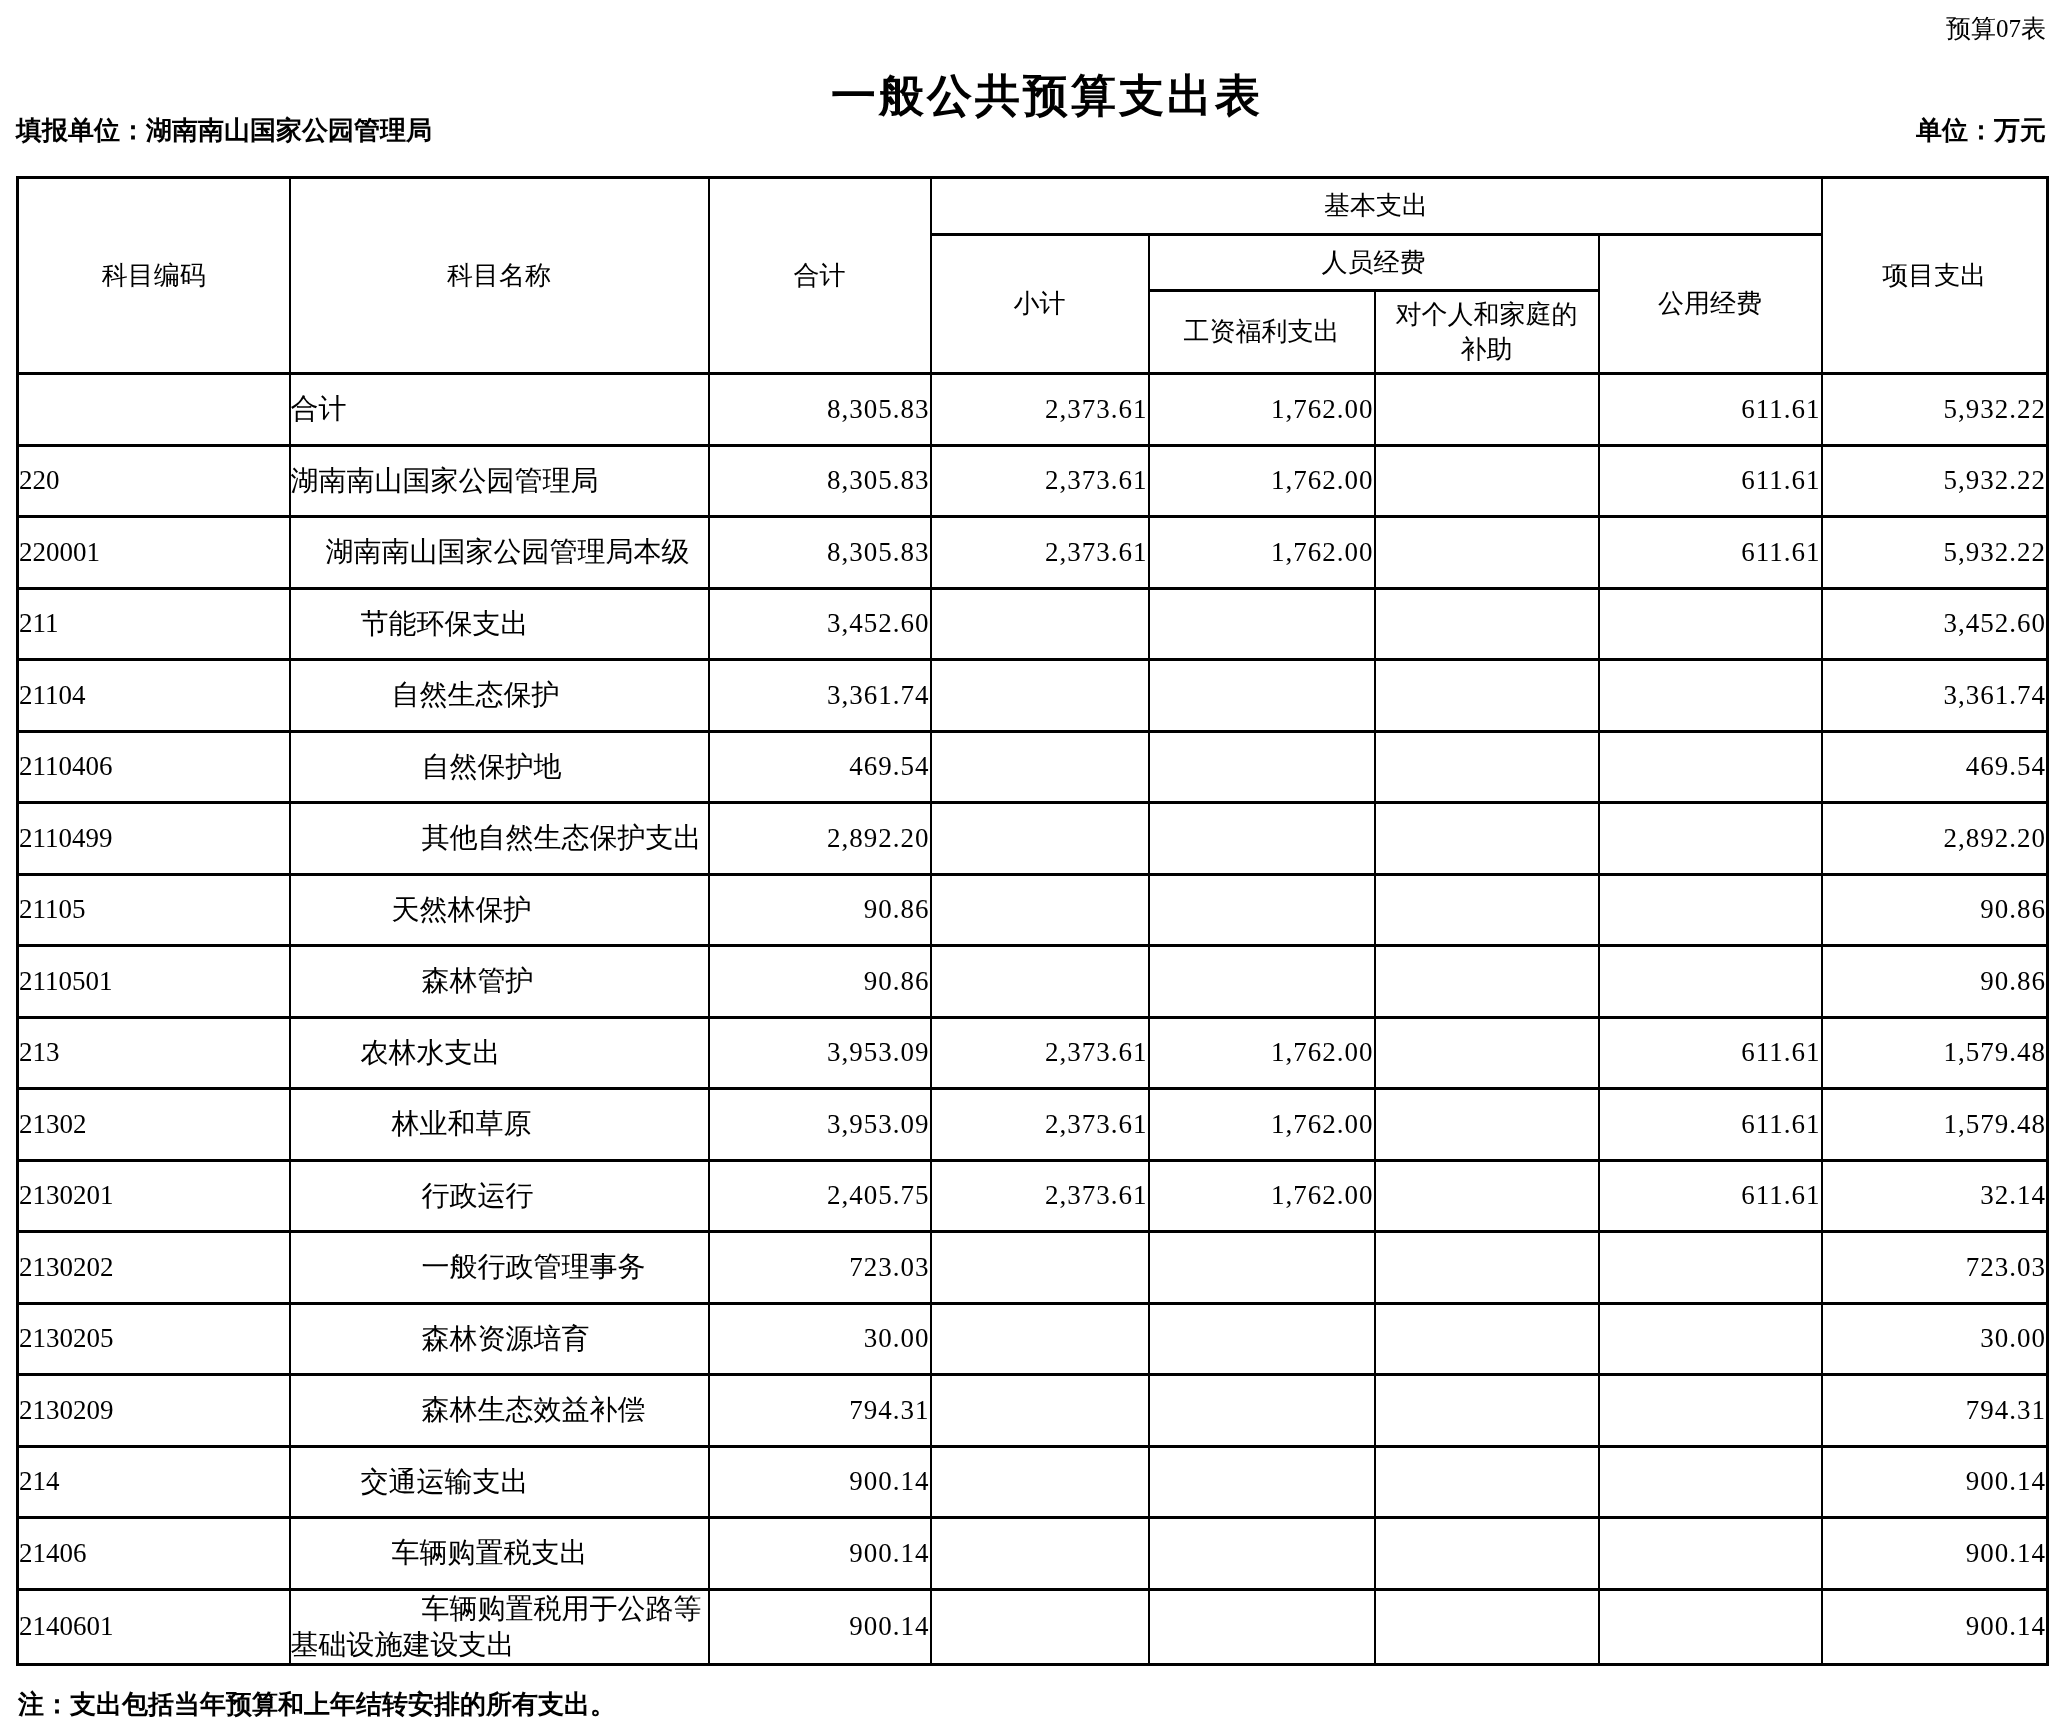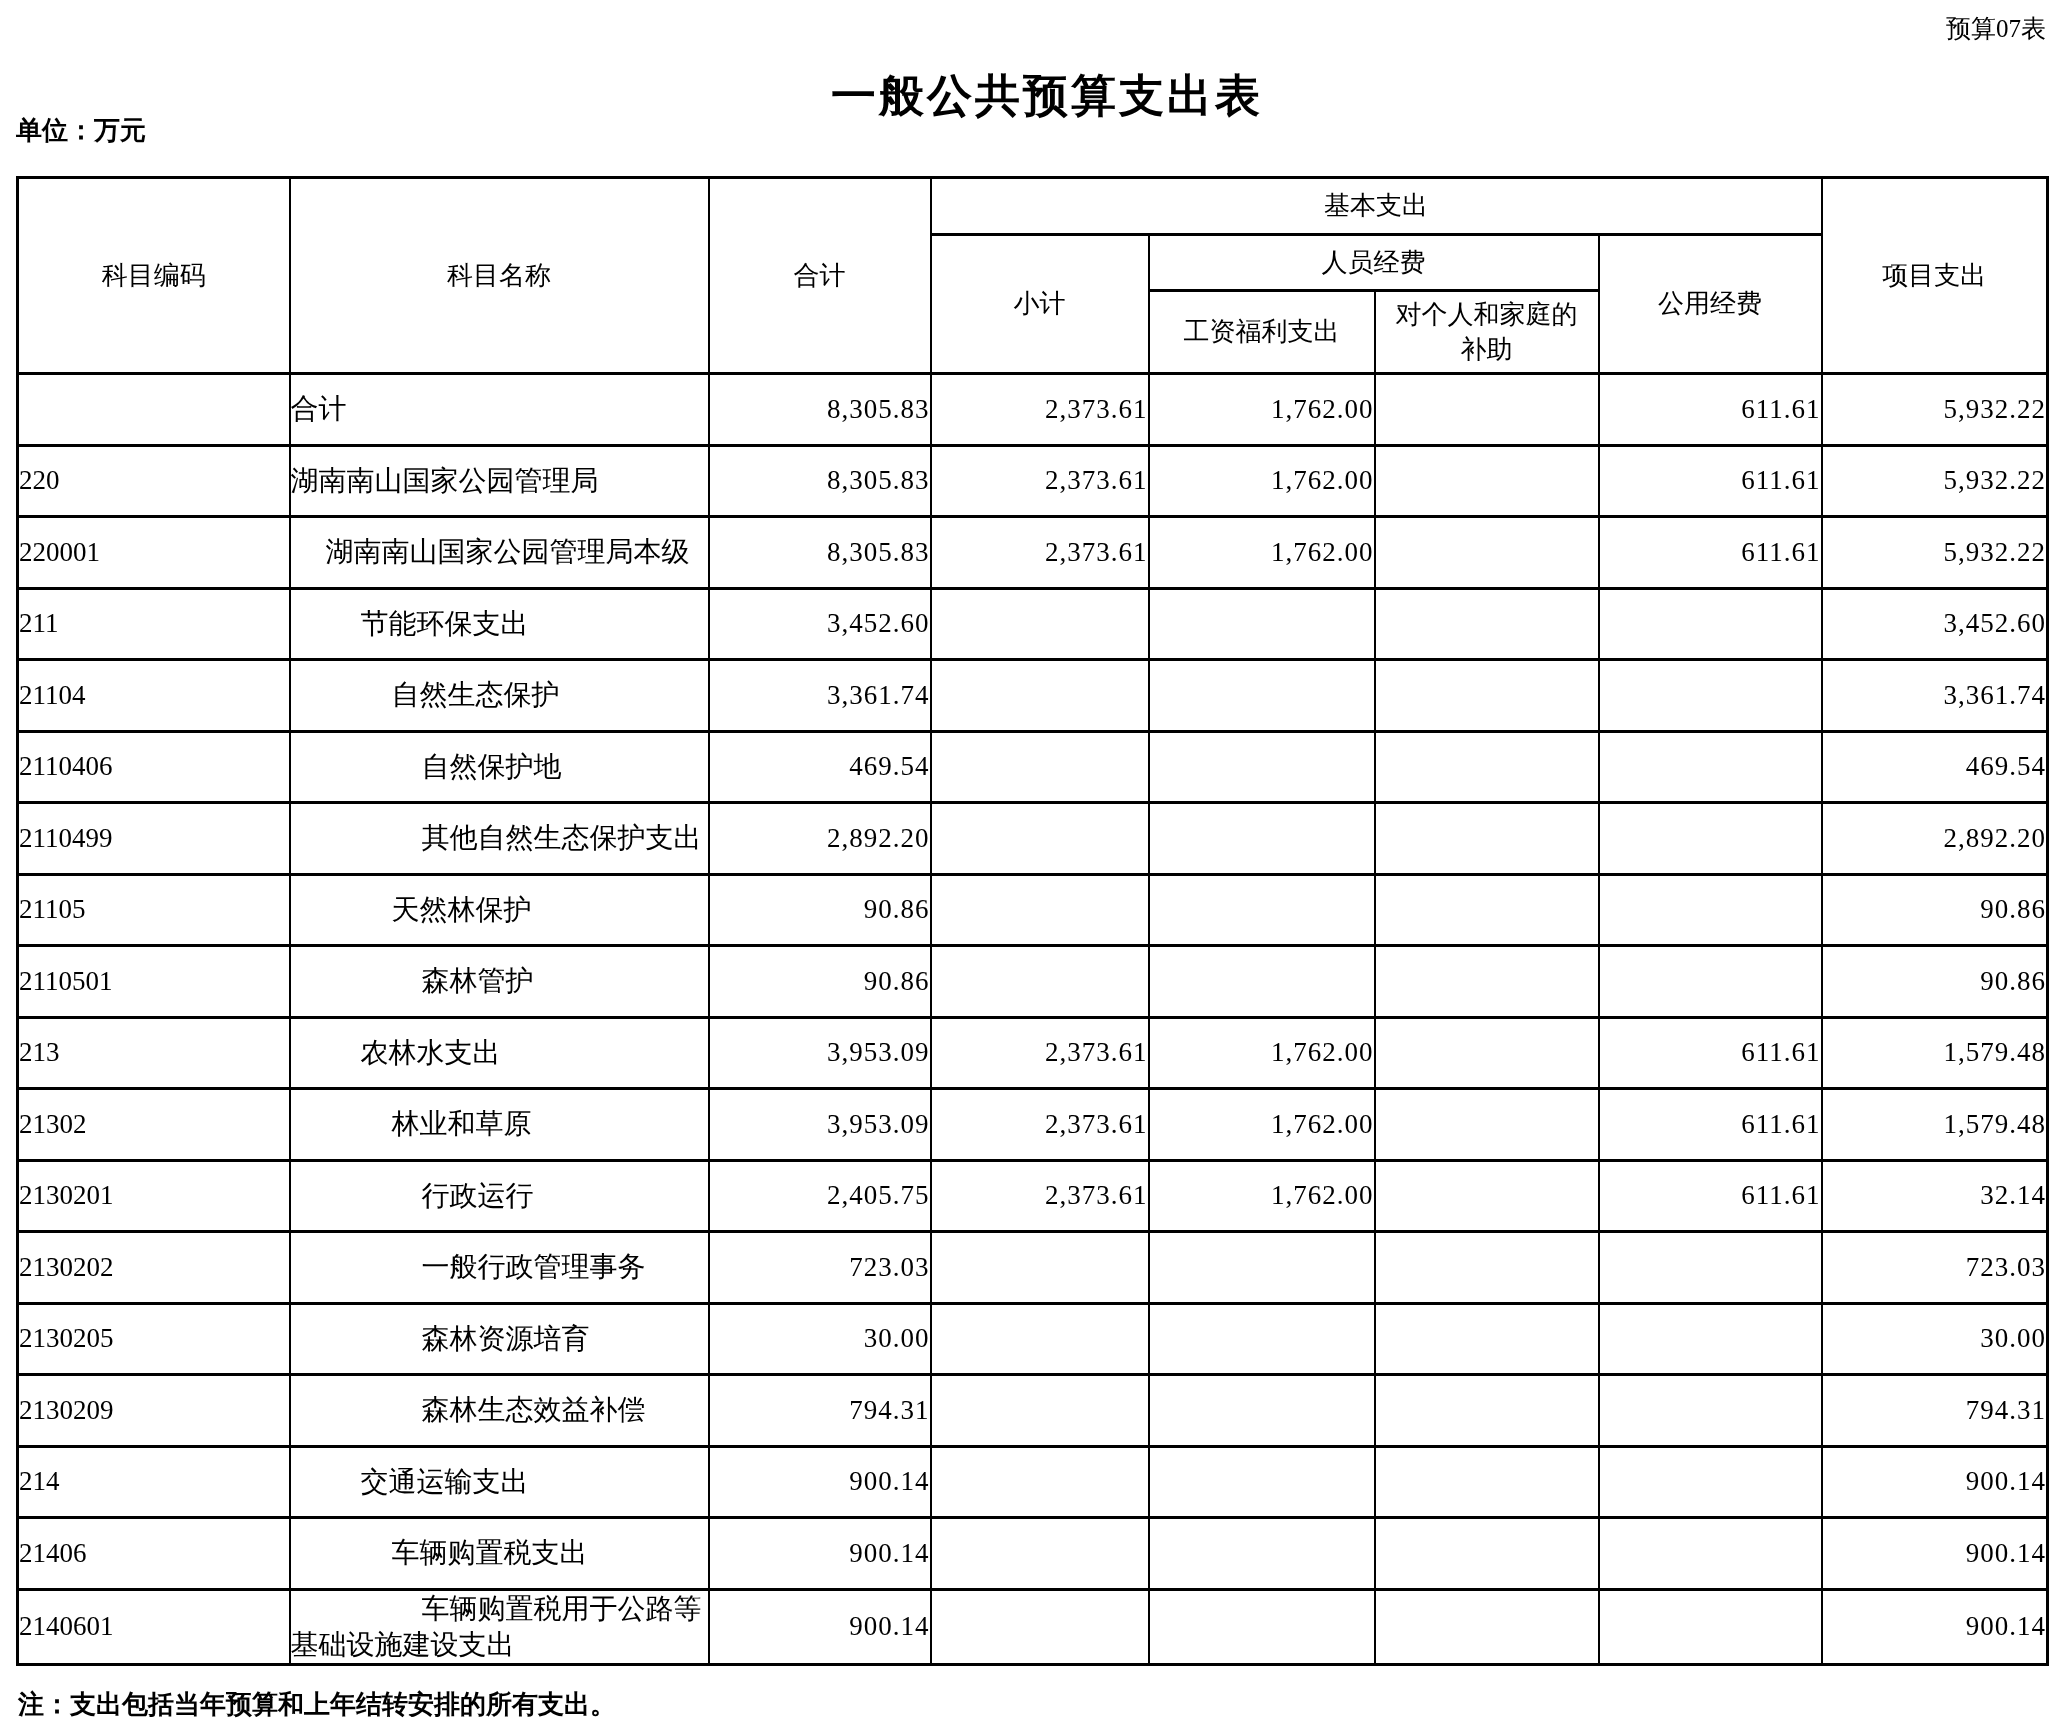--- a/index.html
+++ b/index.html
@@ -103,20 +103,21 @@
   }
 </style>
 </head>
 <body>
 
 <div class="form-tag">预算07表</div>
 
 <h1 class="page-title">一般公共预算支出表</h1>
 
 <div class="info-row">
+  <span>填报单位：湖南南山国家公园管理局</span>
   <span>单位：万元</span>
 </div>
 
 <table class="budget">
   <colgroup>
     <col style="width:272px">
     <col style="width:419px">
     <col style="width:222px">
     <col style="width:218px">
     <col style="width:226px">

